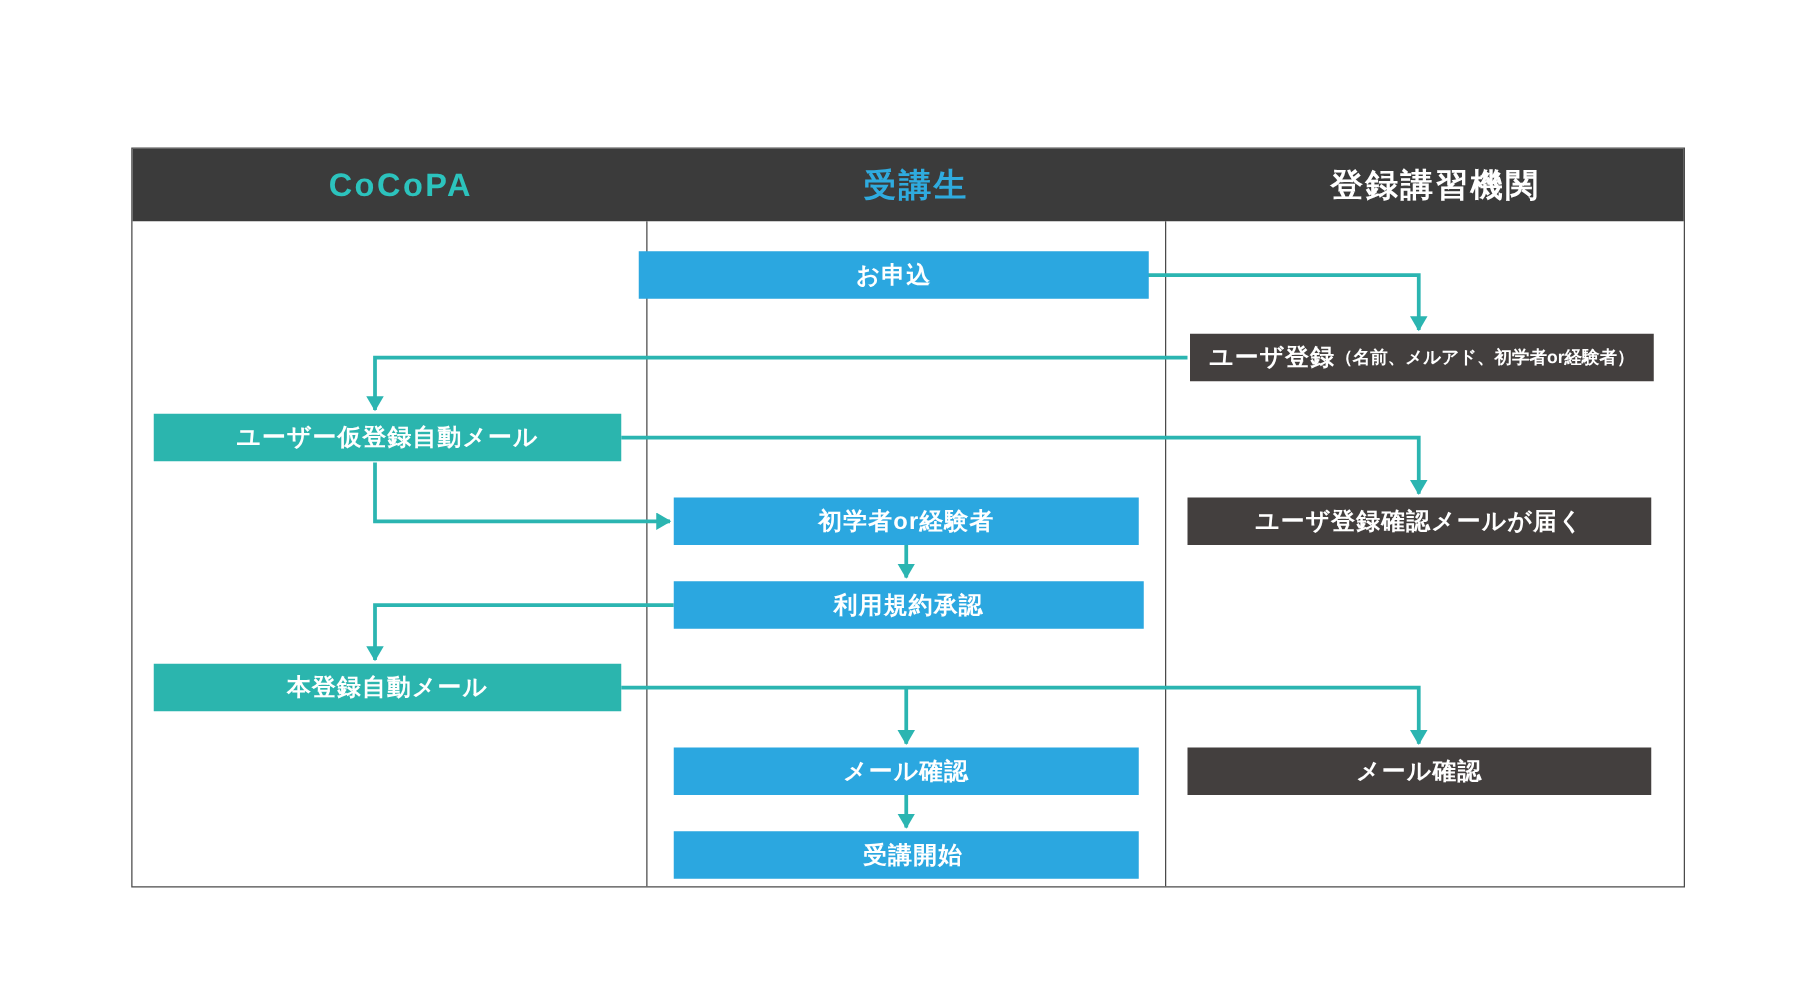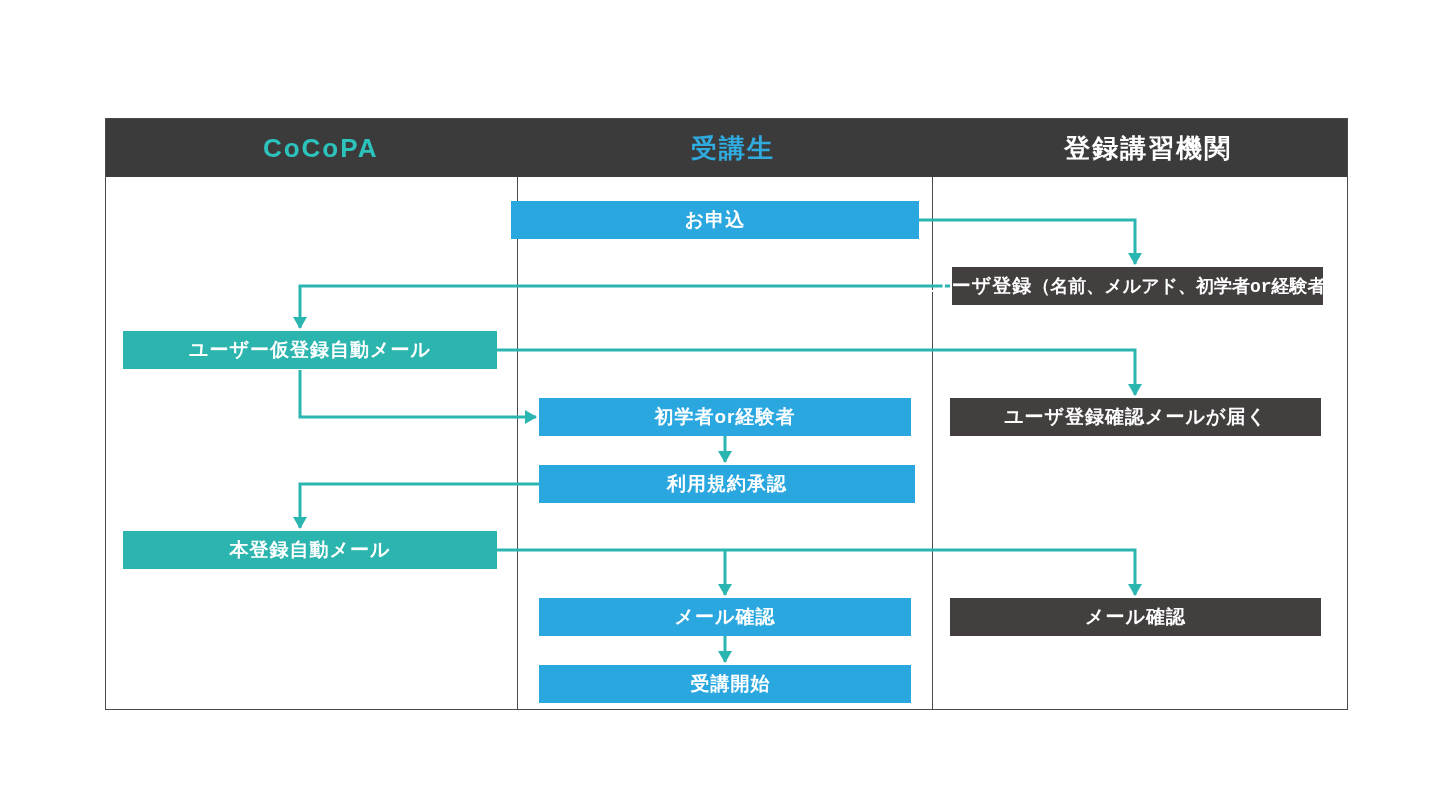--- a/index.html
+++ b/index.html
@@ -81,21 +81,21 @@
   .n-user-register    { left: 904px; top: 267px; width: 371px; margin-left: 48px; }
   .n-temp-mail        { left: 123px; top: 331px; width: 374px; }
   .n-full-mail-send   { left: 539px; top: 398px; width: 372px; }
   .n-confirm-mail     { left: 950px; top: 398px; width: 371px; }
   .n-terms            { left: 539px; top: 465px; width: 376px; }
   .n-full-auto-mail   { left: 123px; top: 531px; width: 374px; }
   .n-mail-check-stu   { left: 539px; top: 598px; width: 372px; }
   .n-mail-check-org   { left: 950px; top: 598px; width: 371px; }
   .n-course-start     { left: 539px; top: 665px; width: 372px; padding-left: 11px; }
 
-  .n-user-register .sub { font-size: 18px; letter-spacing: 0; font-family: Liberation Mono, monospace; }
+  .n-user-register .sub { font-size: 14px; letter-spacing: 0; }
 
   .arrows {
     position: absolute;
     left: 0; top: 0;
     width: 1443px;
     height: 796px;
     pointer-events: none;
   }
   .arrow {
     fill: none;

